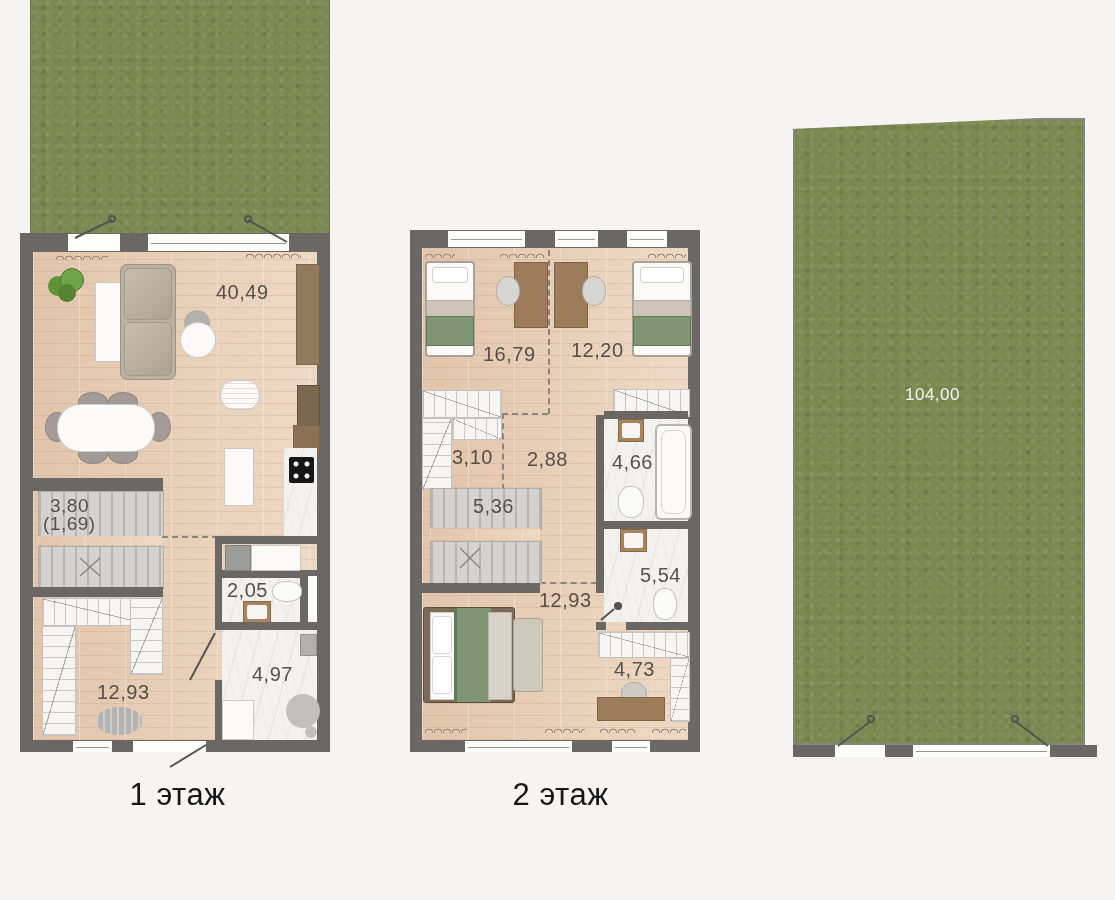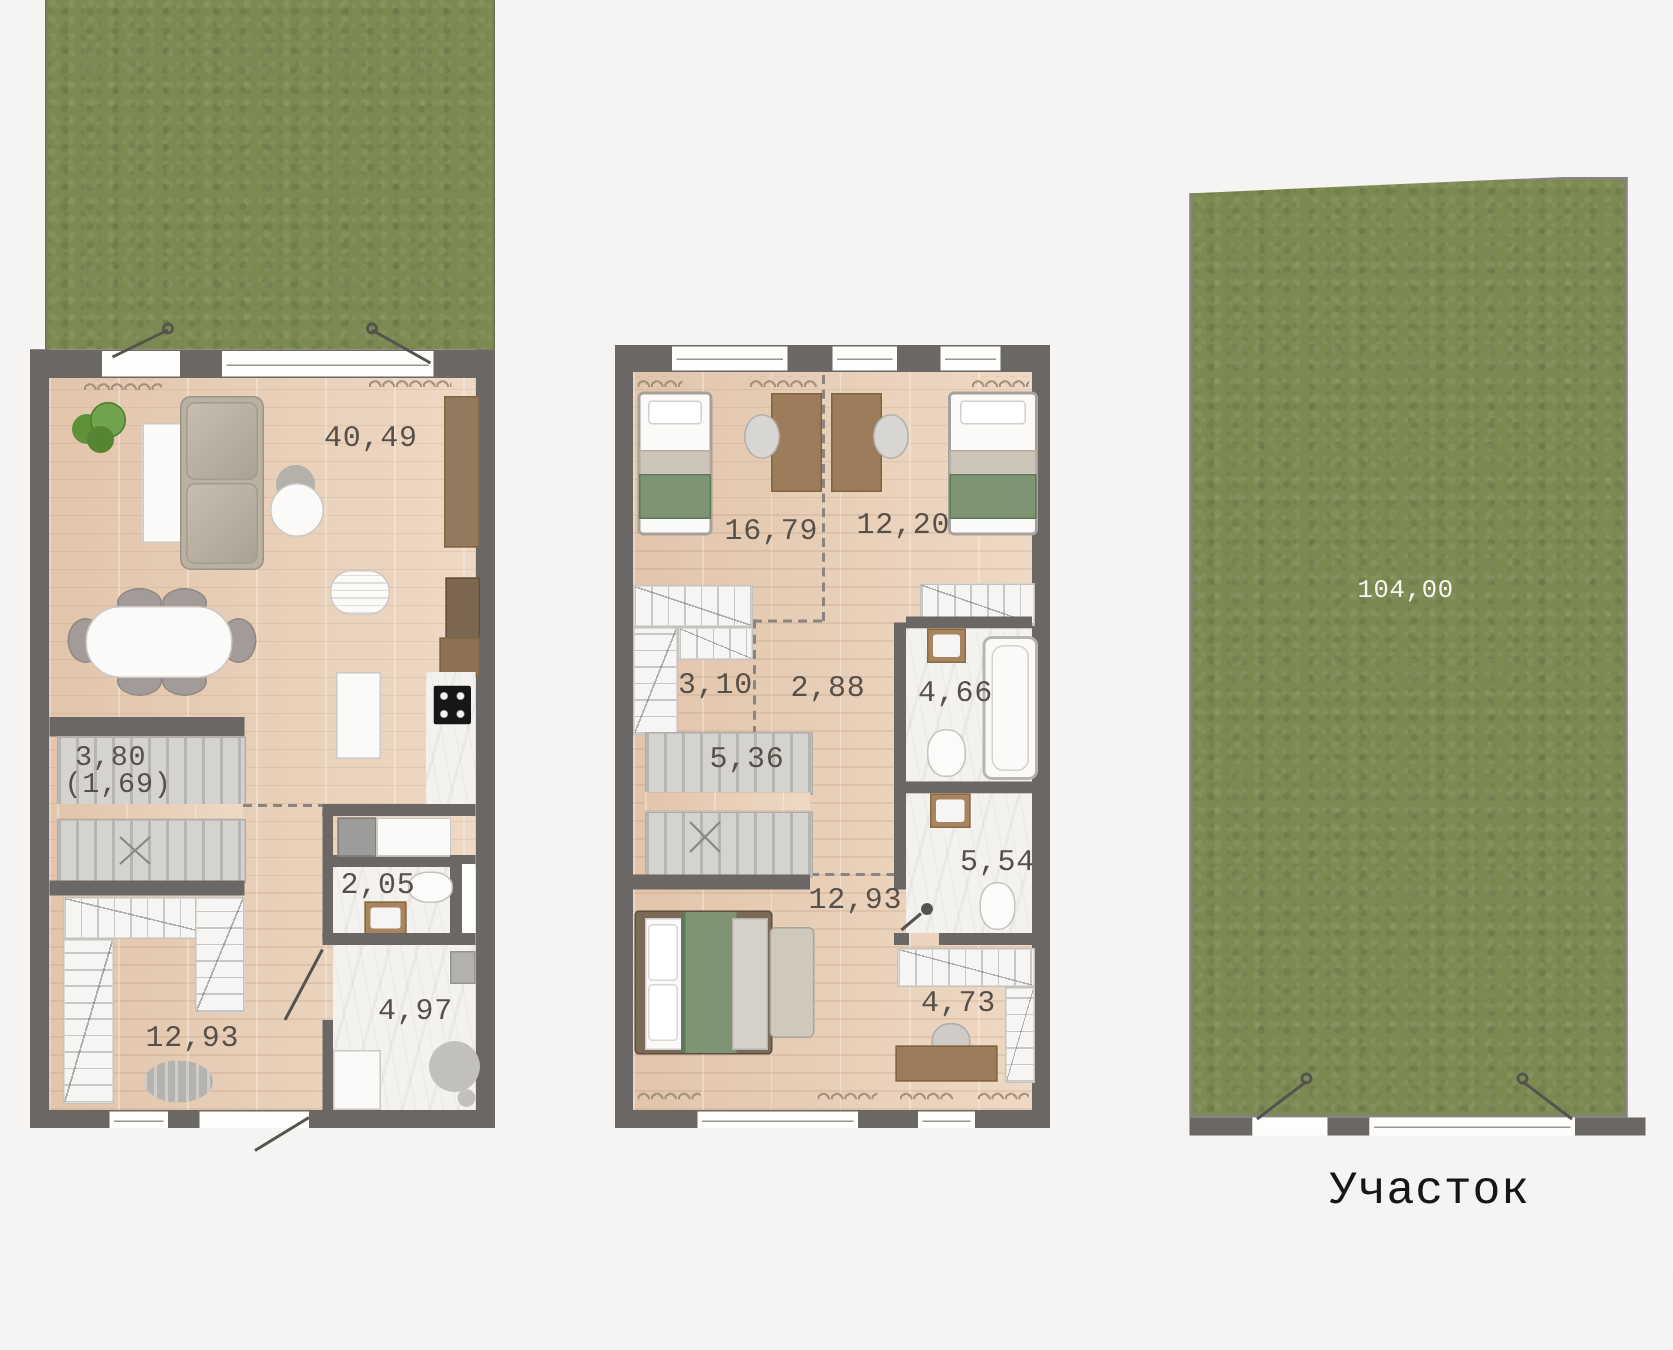--- a/index.html
+++ b/index.html
@@ -1,17 +1,17 @@
 <!DOCTYPE html>
 <html><head>
 <meta charset="utf-8">
 <style>
   html,body{margin:0;padding:0;}
   .canvas{position:relative;width:1115px;height:900px;background:#f5f4f2;overflow:hidden;
-          font-family:Liberation Mono, monospace;}
+          font-family:Liberation Sans, sans-serif;}
   .abs{position:absolute;}
   
   .wall{background:#6a6765;}
   .wood{background-color:#e6cdb6;
     background-image:
       repeating-linear-gradient(90deg, rgba(255,255,255,.30) 0 1px, rgba(0,0,0,0) 1px 46px),
       repeating-linear-gradient(0deg, rgba(150,110,80,.14) 0 1px, rgba(0,0,0,0) 1px 12px),
       linear-gradient(90deg,#e2c5ab,#eed9c4);}
   .grass{background-color:#7c8a52;
     background-image:
@@ -248,21 +248,22 @@
   <div class="abs grass" style="left:793px;top:118px;width:292px;height:627px;border:2px solid #85857f;box-sizing:border-box;"></div>
   <div class="abs" style="left:791px;top:116px;width:296px;height:13px;background:#f5f4f2;clip-path:polygon(0 0,100% 0,0 100%);"></div>
   <div class="abs plot-label" style="left:905px;top:385px;">104,00</div>
 
   <div class="abs wall" style="left:793px;top:745px;width:42px;height:12px;"></div>
   <div class="abs opening" style="left:835px;top:745px;width:50px;height:12px;"></div>
   <div class="abs wall" style="left:885px;top:745px;width:28px;height:12px;"></div>
   <div class="abs opening win" style="left:913px;top:745px;width:137px;height:12px;"></div>
   <div class="abs wall" style="left:1050px;top:745px;width:47px;height:12px;"></div>
 
-  <div class="abs caption" style="left:865px;top:777px;width:176px;">Участок</div>
+  <div class="abs caption" style="left:100px;top:777px;width:155px;">1 этаж</div>
+  <div class="abs caption" style="left:483px;top:777px;width:155px;">2 этаж</div>
 
   <svg class="overlay" width="1115" height="900" viewBox="0 0 1115 900">
     <g stroke="#55534f" stroke-width="2" fill="none">
       <line x1="75" y1="238" x2="112" y2="220"></line>
       <line x1="287" y1="242" x2="248" y2="220"></line>
       <line x1="206" y1="745" x2="170" y2="767"></line>
       <line x1="190" y1="680" x2="215" y2="633"></line>
       <line x1="601" y1="620" x2="614" y2="609"></line>
       <line x1="838" y1="746" x2="871" y2="721"></line>
       <line x1="1048" y1="746" x2="1015" y2="721"></line>

